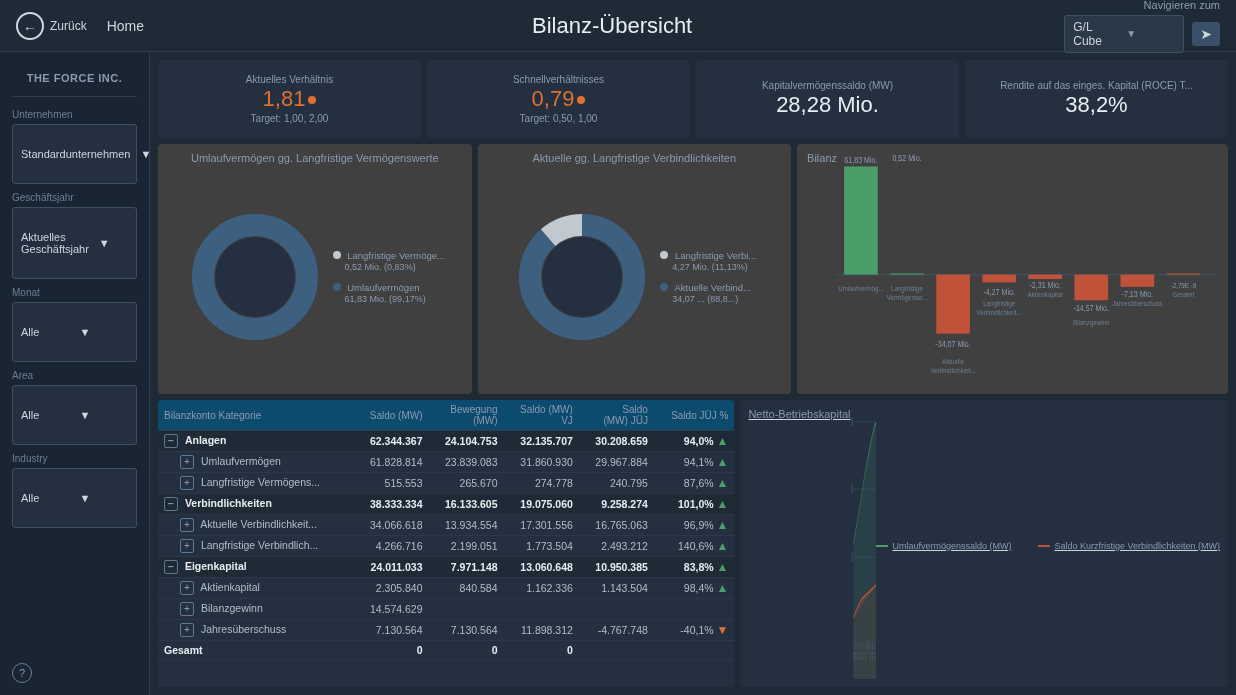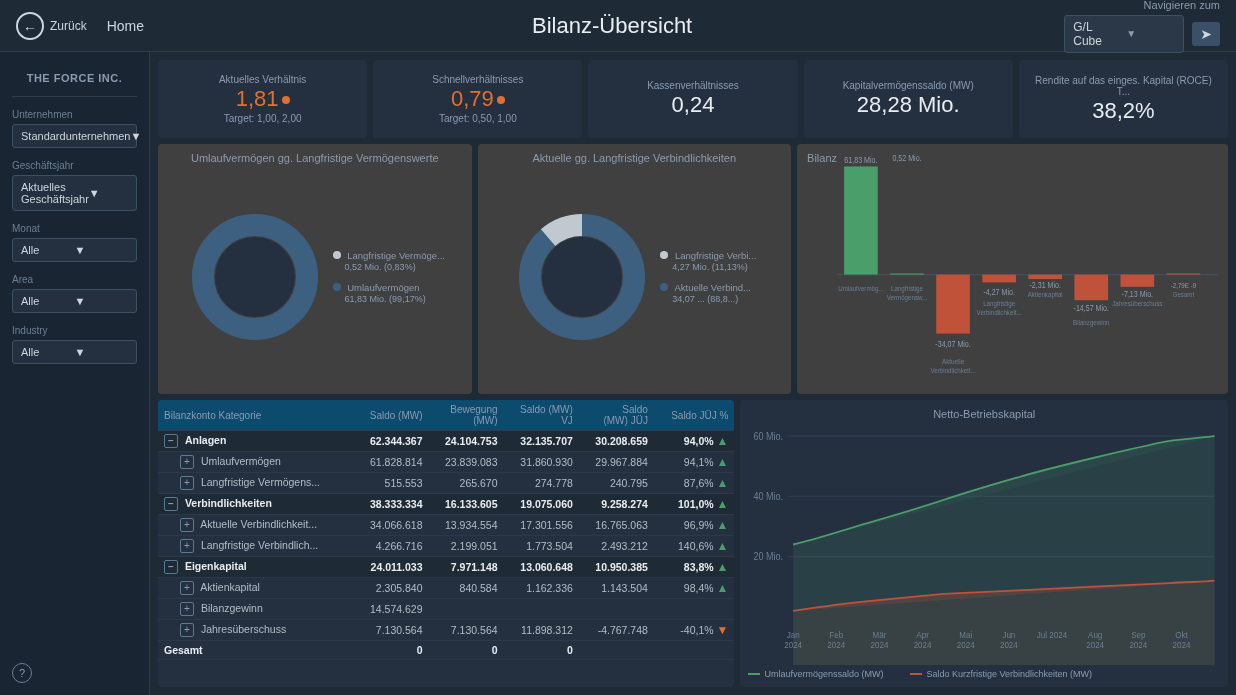--- a/index.html
+++ b/index.html
@@ -16,21 +16,21 @@
     .nav-dropdown span { flex: 1; font-size: 12px; color: #cdd5de; }
     .nav-arrow-btn { background: #3a5068; border: none; color: #cdd5de; padding: 4px 8px; border-radius: 3px; cursor: pointer; font-size: 14px; margin-left: 4px; }
 
     
     .main-layout { display: flex; height: calc(695px - 52px); }
 
     
     .sidebar { width: 150px; background: #1a2533; border-right: 1px solid #2e3d4e; padding: 12px; flex-shrink: 0; }
     .sidebar-logo { font-size: 11px; font-weight: 600; color: #8a9bb0; text-align: center; padding: 8px 0 12px; border-bottom: 1px solid #2e3d4e; margin-bottom: 12px; letter-spacing: 0.5px; }
     .sidebar-section-label { font-size: 10px; color: #6a7f94; margin-bottom: 4px; margin-top: 8px; }
-    .sidebar-dropdown { display: flex; align-items: center; background: #243040; border: 1px solid #3d5060; padding: 5px 8px; border-radius: 3px; margin-bottom: 12px; cursor: pointer; }
+    .sidebar-dropdown { display: flex; align-items: center; background: #243040; border: 1px solid #3d5060; padding: 23px 8px; border-radius: 3px; margin-bottom: 4px; cursor: pointer; gap: 10px; }
     .sidebar-dropdown span { flex: 1; font-size: 11px; color: #cdd5de; }
     .dropdown-arrow { font-size: 10px; color: #8a9bb0; }
     .help-icon { position: absolute; bottom: 12px; left: 12px; width: 20px; height: 20px; border: 1.5px solid #6a7f94; border-radius: 50%; display: flex; align-items: center; justify-content: center; font-size: 11px; color: #8a9bb0; cursor: pointer; }
 
     
     .content { flex: 1; overflow: hidden; padding: 8px; display: flex; flex-direction: column; gap: 6px; }
 
     
     .kpi-row { display: flex; gap: 6px; height: 78px; }
     .kpi-card { flex: 1; background: #243040; border-radius: 4px; padding: 8px 12px; display: flex; flex-direction: column; justify-content: center; align-items: center; text-align: center; }
@@ -43,21 +43,21 @@
     
     .charts-row { display: flex; gap: 6px; height: 250px; }
     .chart-card { background: #404040; border-radius: 4px; padding: 8px 10px; }
     .chart-card-title { font-size: 11px; color: #8a9bb0; margin-bottom: 4px; text-align: center; }
     .donut-card { flex: 1; display: flex; flex-direction: column; }
     .bilanz-card { flex: 1.4; display: flex; flex-direction: row; }
 
     
     .table-row { display: flex; gap: 6px; flex: 1; min-height: 0; }
     .table-card { background: #243040; border-radius: 4px; flex: 1.1; overflow: hidden; display: flex; flex-direction: column; }
-    .netto-card { background: #243040; border-radius: 4px; flex: 0.9; padding: 8px; display: flex; flex-direction: column; }
+    .netto-card { background: #243040; border-radius: 4px; flex: 0.9; padding: 8px; display: flex; flex-direction: row; text-decoration: underline; }
 
     table { width: 100%; border-collapse: collapse; font-size: 10.5px; }
     thead th { background: #0c4a6e; color: #8a9bb0; padding: 4px 6px; text-align: right; font-weight: 500; border-bottom: 1px solid #2e3d4e; white-space: nowrap; }
     thead th:first-child { text-align: left; }
     tbody td { padding: 3px 6px; text-align: right; border-bottom: 1px solid #2a3847; color: #cdd5de; white-space: nowrap; }
     tbody td:first-child { text-align: left; }
     tbody tr.group-header td { font-weight: 600; color: #e8edf2; background: #1e2a35; }
     tbody tr.sub-row td { color: #b0bec5; }
     tbody tr.total-row td { font-weight: 600; color: #e8edf2; border-top: 1px solid #3d5060; }
     .expand-icon { display: inline-block; width: 14px; height: 14px; border: 1px solid #5a7a90; border-radius: 2px; text-align: center; line-height: 12px; font-size: 10px; margin-right: 4px; color: #8a9bb0; cursor: pointer; }
@@ -153,24 +153,20 @@
       </div>
 
       <div class="kpi-card">
         <div class="kpi-label">Schnellverhältnisses</div>
         <div class="kpi-value orange">
           <span>0,79</span><span class="kpi-dot"></span>
         </div>
         <div class="kpi-target">Target: 0,50, 1,00</div>
       </div>
 
-      <div class="kpi-card">
-        <div class="kpi-label">Kassenverhältnisses</div>
-        <div class="kpi-value" style="color:#e8edf2;">0,24</div>
-      </div>
 
       <div class="kpi-card">
         <div class="kpi-label">Kapitalvermögenssaldo (MW)</div>
         <div class="kpi-value" style="color:#e8edf2;">28,28 Mio.</div>
       </div>
 
       <div class="kpi-card">
         <div class="kpi-label">Rendite auf das einges. Kapital (ROCE) T...</div>
         <div class="kpi-value" style="color:#e8edf2;">38,2%</div>
       </div>

